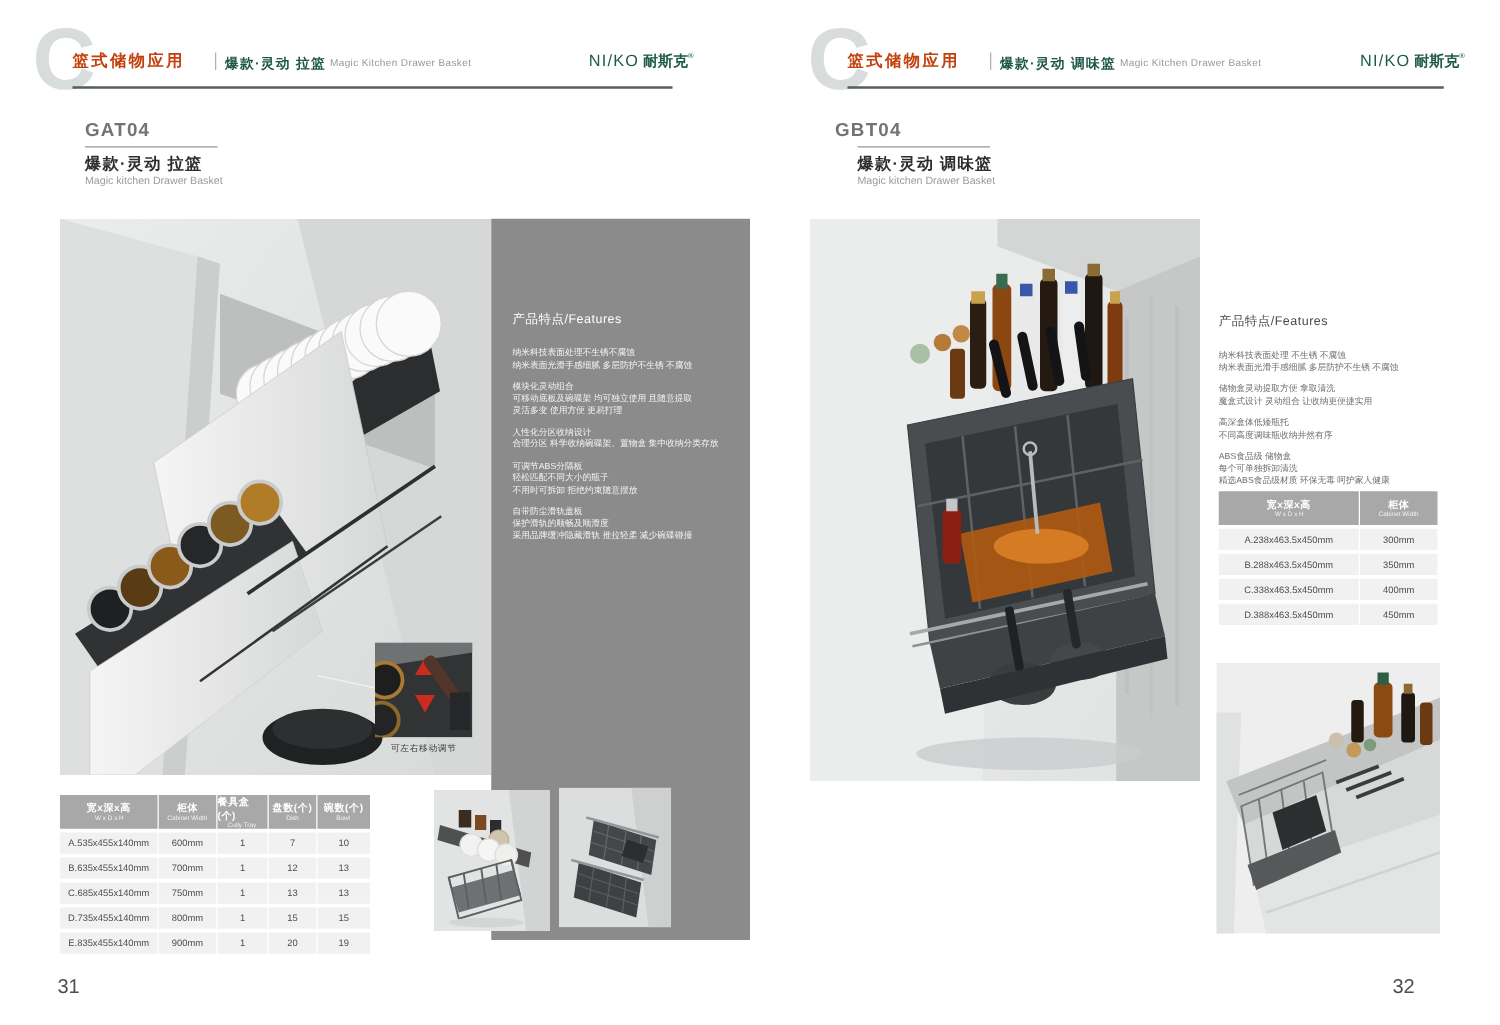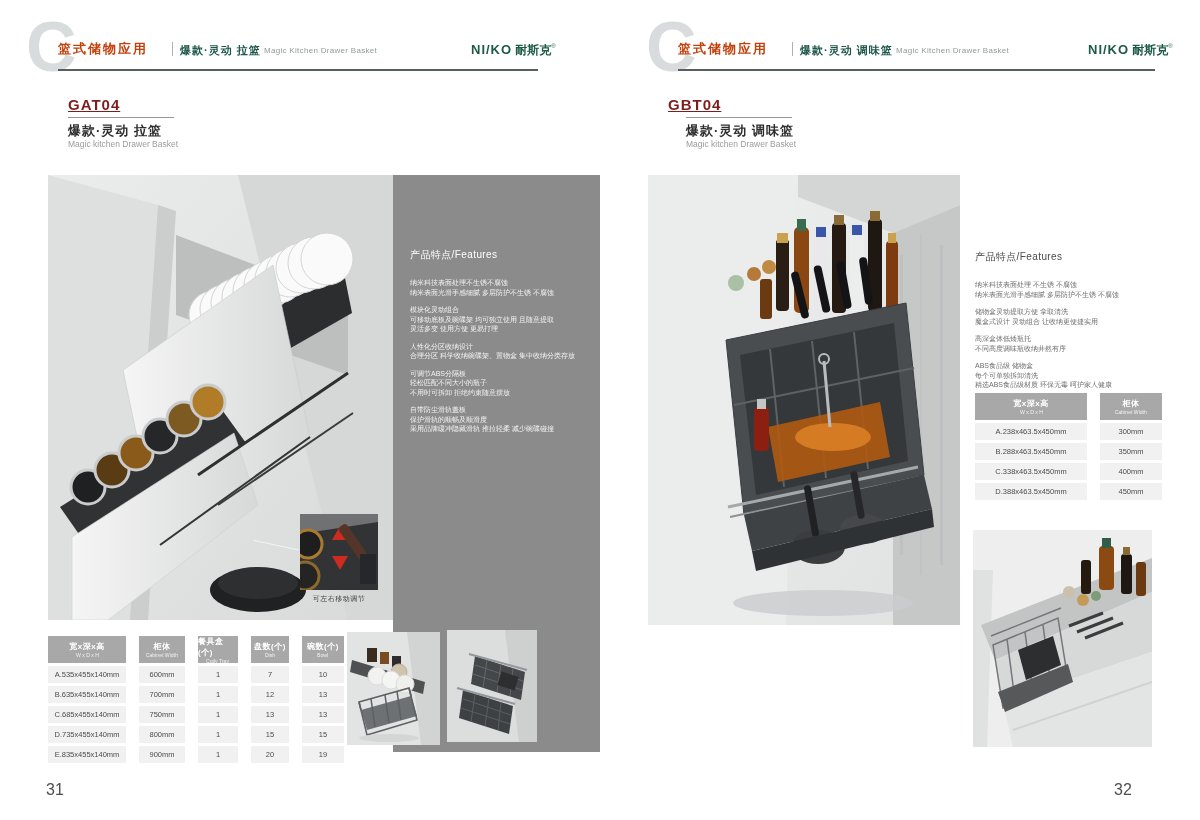--- a/index.html
+++ b/index.html
@@ -11,40 +11,40 @@
   .abs{position:absolute;}
   
   .wm{font-size:70px;font-weight:bold;color:#d9dcdd;line-height:1;}
   
   .hcat{font-size:13px;font-weight:bold;color:#c2410c;letter-spacing:2px;}
   .hdiv{width:1px;height:14px;background:#aab3ae;}
   .hsub{font-size:11px;font-weight:bold;color:#1e574a;letter-spacing:1px;}
   .hsub-en{font-size:8px;color:#8f9a95;letter-spacing:.3px;}
   .hrule{height:2px;background:#565f59;}
   .logo{color:#1e5b46;white-space:nowrap;}
-  .logo-en{font-size:13px;font-weight:700;letter-spacing:1px;padding-left:28px;}
+  .logo-en{font-size:13px;font-weight:400;letter-spacing:1px;padding-left:28px;}
   .logo-cn{font-size:12px;font-weight:900;margin-left:3px;}
   .logo-reg{font-size:6px;vertical-align:super;}
   
-  .model{font-size:15px;color:#7f1d1d;letter-spacing:1px;font-weight:600;text-decoration:underline;}
+  .model{font-size:15px;color:#737373;letter-spacing:1px;font-weight:600;}
   .model-rule{height:1px;background:#979797;}
   .ptitle{font-size:13px;font-weight:bold;color:#2d2d2d;letter-spacing:1px;}
   .ptitle-en{font-size:8.5px;color:#9b9b9b;}
   
   .feat-title{font-size:10px;letter-spacing:.4px;margin-bottom:16px;}
   .fgroup{margin-bottom:8px;}
   .fline{font-size:7px;line-height:9.5px;white-space:nowrap;}
   .featL{color:#f3f3f3;}
   .featL .feat-title{color:#ffffff;}
   .featR{color:#6e6e6e;}
   .featR .feat-title{color:#4a4a4a;}
   
   .gray-panel{background:#8b8b8b;}
   
-  .trow{display:flex;gap:13px;margin-bottom:3px;}
+  .trow{display:flex;gap:1px;margin-bottom:3px;}
   .th{background:#a8a8a8;color:#fff;display:flex;flex-direction:column;align-items:center;justify-content:center;height:27px;}
   .th .zh{font-size:8px;font-weight:bold;letter-spacing:.5px;}
   .th .en{font-size:6px;opacity:.85;transform:scale(.85);}
   .td{background:#f1f1f1;color:#4c4c4c;font-size:7.5px;height:17px;display:flex;align-items:center;justify-content:center;}
   .c0{width:78px}.c1{width:46px}.c2{width:40px}.c3{width:38px}.c4{width:42px}
   .rc0{width:112px}.rc1{width:62px}
   
   .photo{overflow:hidden;}
   .caption{font-size:7px;color:#3c3c3c;text-align:center;letter-spacing:.5px;}
   .connector{height:1px;background:#f3f3f3;transform:rotate(12deg);transform-origin:left center;}

